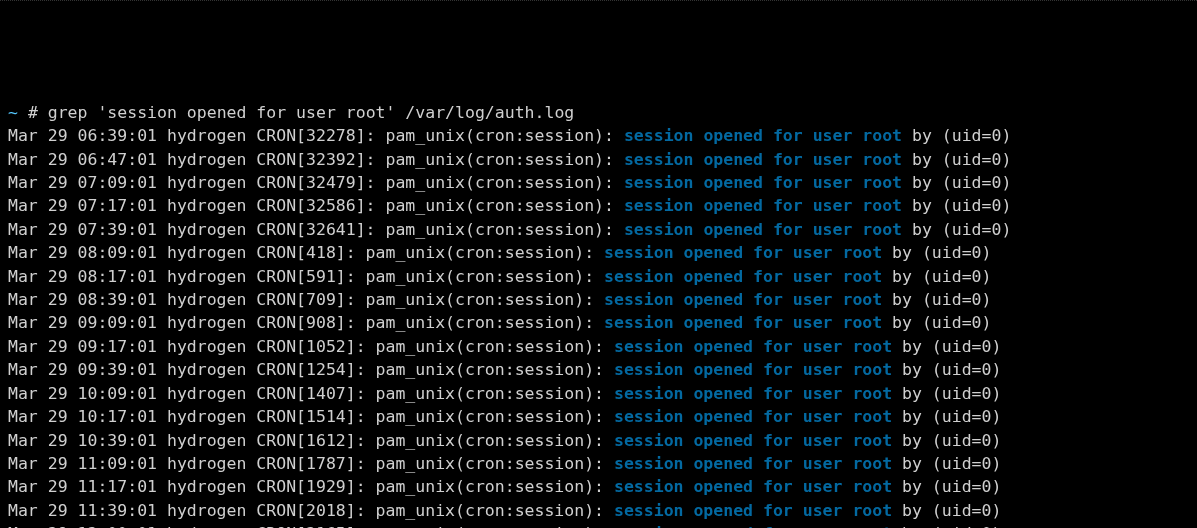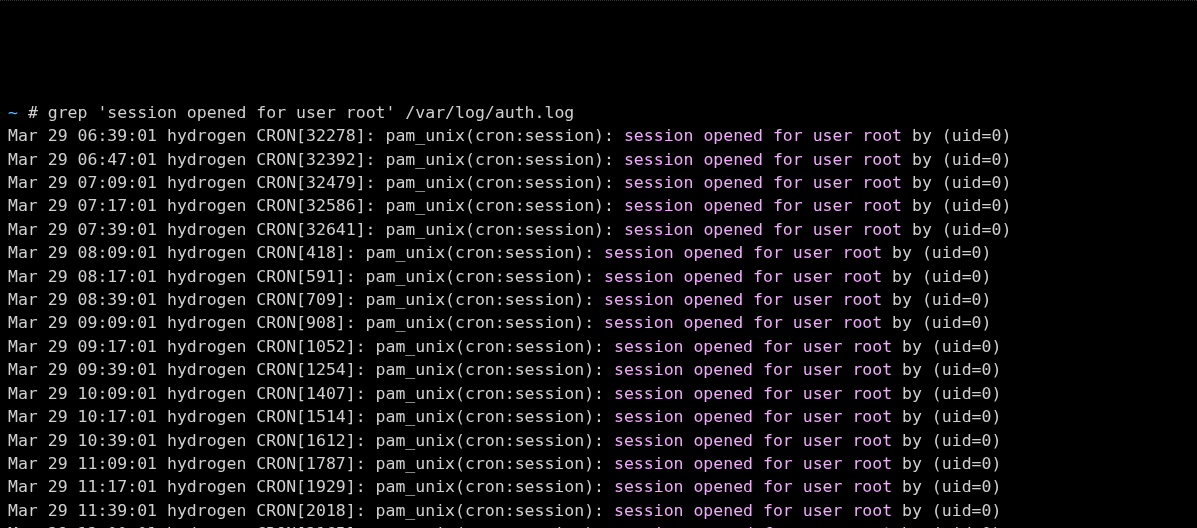--- a/index.html
+++ b/index.html
@@ -13,21 +13,21 @@
       white-space: pre;
       overflow: hidden;
       width: 1197px;
       height: 528px;
       border-top: 1px dotted #333;
     }
     .prompt-tilde { color: #55c8ff; }
     .prompt-hash  { color: #d0d0d0; }
     .cmd          { color: #d0d0d0; }
     .logline      { color: #d0d0d0; }
-    .match        { color: #f0abfc; font-weight: normal; }
+    .match        { color: #0369a1; font-weight: bold; }
   </style>
 </head>
 <body>
 
 
 
 <div id="term"><div><span class="prompt-tilde">~</span> <span class="prompt-hash">#</span> <span class="cmd">grep 'session opened for user root' /var/log/auth.log</span></div><div class="logline"><span class="logline">Mar 29 06:39:01 hydrogen CRON[32278]: pam_unix(cron:session): </span><span class="match">session opened for user root</span><span class="logline"> by (uid=0)</span></div><div class="logline"><span class="logline">Mar 29 06:47:01 hydrogen CRON[32392]: pam_unix(cron:session): </span><span class="match">session opened for user root</span><span class="logline"> by (uid=0)</span></div><div class="logline"><span class="logline">Mar 29 07:09:01 hydrogen CRON[32479]: pam_unix(cron:session): </span><span class="match">session opened for user root</span><span class="logline"> by (uid=0)</span></div><div class="logline"><span class="logline">Mar 29 07:17:01 hydrogen CRON[32586]: pam_unix(cron:session): </span><span class="match">session opened for user root</span><span class="logline"> by (uid=0)</span></div><div class="logline"><span class="logline">Mar 29 07:39:01 hydrogen CRON[32641]: pam_unix(cron:session): </span><span class="match">session opened for user root</span><span class="logline"> by (uid=0)</span></div><div class="logline"><span class="logline">Mar 29 08:09:01 hydrogen CRON[418]: pam_unix(cron:session): </span><span class="match">session opened for user root</span><span class="logline"> by (uid=0)</span></div><div class="logline"><span class="logline">Mar 29 08:17:01 hydrogen CRON[591]: pam_unix(cron:session): </span><span class="match">session opened for user root</span><span class="logline"> by (uid=0)</span></div><div class="logline"><span class="logline">Mar 29 08:39:01 hydrogen CRON[709]: pam_unix(cron:session): </span><span class="match">session opened for user root</span><span class="logline"> by (uid=0)</span></div><div class="logline"><span class="logline">Mar 29 09:09:01 hydrogen CRON[908]: pam_unix(cron:session): </span><span class="match">session opened for user root</span><span class="logline"> by (uid=0)</span></div><div class="logline"><span class="logline">Mar 29 09:17:01 hydrogen CRON[1052]: pam_unix(cron:session): </span><span class="match">session opened for user root</span><span class="logline"> by (uid=0)</span></div><div class="logline"><span class="logline">Mar 29 09:39:01 hydrogen CRON[1254]: pam_unix(cron:session): </span><span class="match">session opened for user root</span><span class="logline"> by (uid=0)</span></div><div class="logline"><span class="logline">Mar 29 10:09:01 hydrogen CRON[1407]: pam_unix(cron:session): </span><span class="match">session opened for user root</span><span class="logline"> by (uid=0)</span></div><div class="logline"><span class="logline">Mar 29 10:17:01 hydrogen CRON[1514]: pam_unix(cron:session): </span><span class="match">session opened for user root</span><span class="logline"> by (uid=0)</span></div><div class="logline"><span class="logline">Mar 29 10:39:01 hydrogen CRON[1612]: pam_unix(cron:session): </span><span class="match">session opened for user root</span><span class="logline"> by (uid=0)</span></div><div class="logline"><span class="logline">Mar 29 11:09:01 hydrogen CRON[1787]: pam_unix(cron:session): </span><span class="match">session opened for user root</span><span class="logline"> by (uid=0)</span></div><div class="logline"><span class="logline">Mar 29 11:17:01 hydrogen CRON[1929]: pam_unix(cron:session): </span><span class="match">session opened for user root</span><span class="logline"> by (uid=0)</span></div><div class="logline"><span class="logline">Mar 29 11:39:01 hydrogen CRON[2018]: pam_unix(cron:session): </span><span class="match">session opened for user root</span><span class="logline"> by (uid=0)</span></div><div class="logline"><span class="logline">Mar 29 12:00:01 hydrogen CRON[2165]: pam_unix(cron:session): </span><span class="match">session opened for user root</span><span class="logline"> by (uid=0)</span></div></div>
 
 
 

